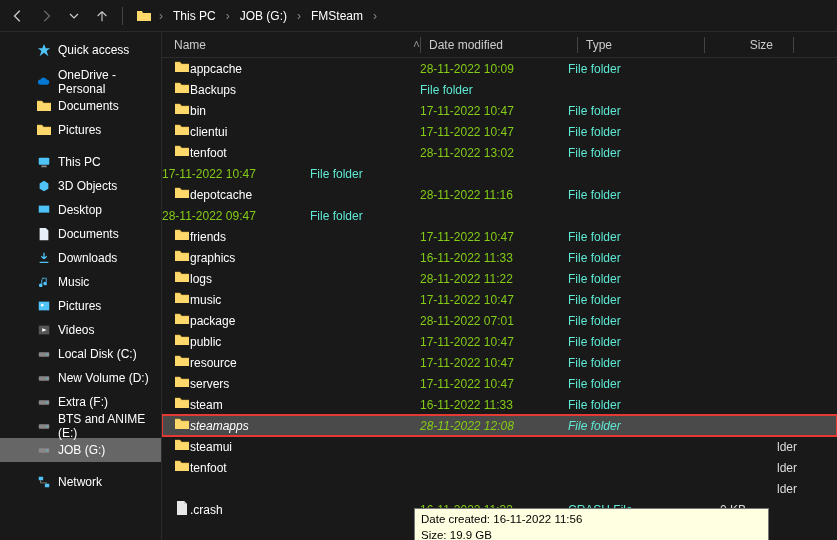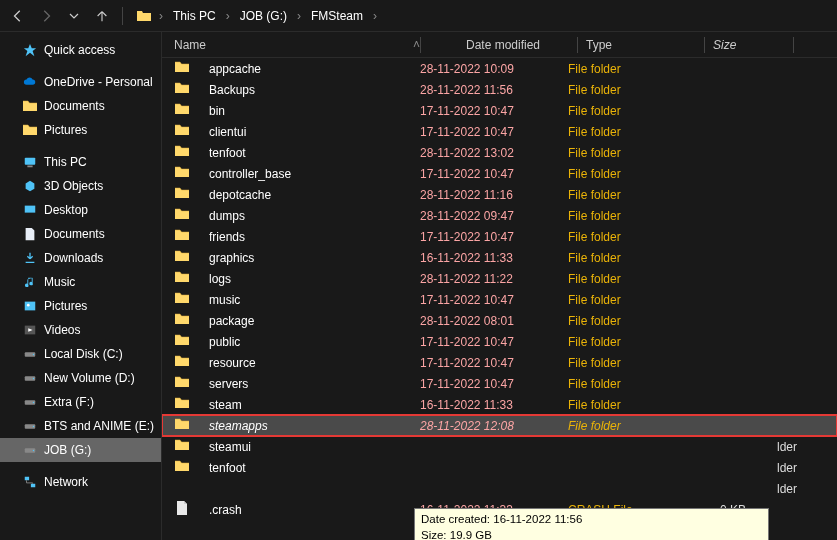--- a/index.html
+++ b/index.html
@@ -7,40 +7,40 @@
 .toolbar { height: 32px; background: #191919; display: flex; align-items: center; padding: 0 4px; border-bottom: 1px solid #2b2b2b; }
 .nav-btn { width: 28px; height: 28px; display: flex; align-items: center; justify-content: center; color: #ccc; cursor: pointer; }
 .nav-btn.dim { color: #666; }
 .sep { width: 1px; height: 18px; background: #444; margin: 0 6px; }
 .breadcrumb { display: flex; align-items: center; gap: 4px; padding-left: 6px; }
 .bc-folder { width: 18px; height: 18px; display:flex; align-items:center; justify-content:center; }
 .bc-item { padding: 2px 4px; cursor: pointer; }
 .bc-chev { color: #888; padding: 0 2px; }
 .main { display: flex; height: 508px; }
 .sidebar { width: 162px; background: #191919; padding: 6px 0; overflow-y: auto; border-right: 1px solid #2b2b2b; }
-.side-item { display: flex; align-items: center; height: 24px; padding-left: 22px; cursor: pointer; gap: 6px; }
+.side-item { display: flex; align-items: center; height: 24px; padding-left: 36px; cursor: pointer; gap: 6px; }
 .side-item.child { }
 .side-item.selected { background: #666; }
 .side-sep { height: 8px; }
 .side-icon { width: 16px; height: 16px; flex-shrink: 0; display:flex; align-items:center; justify-content:center; }
 .content { flex: 1; background: #191919; display: flex; flex-direction: column; }
 .headers { display: flex; height: 26px; align-items: center; border-bottom: 1px solid #2b2b2b; color: #ccc; font-size: 12px; }
 .col-name { width: 258px; padding-left: 12px; display:flex; align-items:center; gap:6px; }
-.col-date { width: 148px; text-align: center; }
+.col-date { width: 148px; }
 .col-type { width: 118px; }
-.col-size { width: 80px; padding-right: 20px; font-style: italic; }
+.col-size { width: 80px; text-align: right; padding-right: 20px; }
 .sort-arrow { color:#888; }
 .col-div { width:1px; height:16px; background:#444; margin-right:8px; }
 .rows { overflow-y: auto; flex: 1; position: relative; }
 .row { display: flex; height: 21px; align-items: center; cursor: pointer; }
 .row.highlighted { background: #4a4a4a; }
 .row.redbox { outline: 2px solid #e53935; outline-offset: -1px; font-style: italic; }
-.cell-name { width: 258px; padding-left: 12px; display: flex; align-items: center; gap: 19px; }
-.cell-date { width: 148px; color: #fca5a5; }
-.cell-type { width: 118px; color: #eab308; }
+.cell-name { width: 258px; padding-left: 12px; display: flex; align-items: center; gap: 0; }
+.cell-date { width: 148px; color: #84cc16; }
+.cell-type { width: 118px; color: #5eead4; }
 .cell-size { width: 80px; text-align: right; padding-right: 20px; color:#ddd; }
 .folder-icon svg, .file-icon svg { width: 16px; height: 16px; }
 .tooltip { position: absolute; left: 252px; top: 450px; width: 355px; background: #ffffe1; color: #000; border: 1px solid #767676; padding: 3px 6px; font-size: 11.5px; line-height: 1.35; z-index: 10; }
 </style>
 </head>
 <body>
 
 <div class="toolbar">
   <div class="nav-btn">
       <svg width="14" height="14" viewBox="0 0 16 16">
@@ -275,21 +275,20 @@
     <div class="cell-size"></div>
         </div>
         <div class="row">
     <div class="cell-name">
             <span class="folder-icon"><svg width="16" height="16" viewBox="0 0 16 16">
                 <path d="M1 3h5l1.5 2H15v8H1z" fill="#ffd86b"></path>
                 <path d="M1 3h5l1.5 2H15" stroke="#d9a83a" fill="none" stroke-width="0.5"></path>
               </svg></span>
             <span>Backups</span>
           </div>
-    <div class="cell-date">28-11-2022 11:56</div>
     <div class="cell-type">File folder</div>
     <div class="cell-size"></div>
         </div>
         <div class="row">
     <div class="cell-name">
             <span class="folder-icon"><svg width="16" height="16" viewBox="0 0 16 16">
                 <path d="M1 3h5l1.5 2H15v8H1z" fill="#ffd86b"></path>
                 <path d="M1 3h5l1.5 2H15" stroke="#d9a83a" fill="none" stroke-width="0.5"></path>
               </svg></span>
             <span>bin</span>
@@ -316,51 +315,37 @@
                 <path d="M1 3h5l1.5 2H15v8H1z" fill="#ffd86b"></path>
                 <path d="M1 3h5l1.5 2H15" stroke="#d9a83a" fill="none" stroke-width="0.5"></path>
               </svg></span>
             <span>tenfoot</span>
           </div>
     <div class="cell-date">28-11-2022 13:02</div>
     <div class="cell-type">File folder</div>
     <div class="cell-size"></div>
         </div>
         <div class="row">
-    <div class="cell-name">
-            <span class="folder-icon"><svg width="16" height="16" viewBox="0 0 16 16">
-                <path d="M1 3h5l1.5 2H15v8H1z" fill="#ffd86b"></path>
-                <path d="M1 3h5l1.5 2H15" stroke="#d9a83a" fill="none" stroke-width="0.5"></path>
-              </svg></span>
-            <span>controller_base</span>
-          </div>
     <div class="cell-date">17-11-2022 10:47</div>
     <div class="cell-type">File folder</div>
     <div class="cell-size"></div>
         </div>
         <div class="row">
     <div class="cell-name">
             <span class="folder-icon"><svg width="16" height="16" viewBox="0 0 16 16">
                 <path d="M1 3h5l1.5 2H15v8H1z" fill="#ffd86b"></path>
                 <path d="M1 3h5l1.5 2H15" stroke="#d9a83a" fill="none" stroke-width="0.5"></path>
               </svg></span>
             <span>depotcache</span>
           </div>
     <div class="cell-date">28-11-2022 11:16</div>
     <div class="cell-type">File folder</div>
     <div class="cell-size"></div>
         </div>
         <div class="row">
-    <div class="cell-name">
-            <span class="folder-icon"><svg width="16" height="16" viewBox="0 0 16 16">
-                <path d="M1 3h5l1.5 2H15v8H1z" fill="#ffd86b"></path>
-                <path d="M1 3h5l1.5 2H15" stroke="#d9a83a" fill="none" stroke-width="0.5"></path>
-              </svg></span>
-            <span>dumps</span>
-          </div>
     <div class="cell-date">28-11-2022 09:47</div>
     <div class="cell-type">File folder</div>
     <div class="cell-size"></div>
         </div>
         <div class="row">
     <div class="cell-name">
             <span class="folder-icon"><svg width="16" height="16" viewBox="0 0 16 16">
                 <path d="M1 3h5l1.5 2H15v8H1z" fill="#ffd86b"></path>
                 <path d="M1 3h5l1.5 2H15" stroke="#d9a83a" fill="none" stroke-width="0.5"></path>
               </svg></span>
@@ -407,21 +392,21 @@
     <div class="cell-size"></div>
         </div>
         <div class="row">
     <div class="cell-name">
             <span class="folder-icon"><svg width="16" height="16" viewBox="0 0 16 16">
                 <path d="M1 3h5l1.5 2H15v8H1z" fill="#ffd86b"></path>
                 <path d="M1 3h5l1.5 2H15" stroke="#d9a83a" fill="none" stroke-width="0.5"></path>
               </svg></span>
             <span>package</span>
           </div>
-    <div class="cell-date">28-11-2022 08:01</div>
+    <div class="cell-date">28-11-2022 07:01</div>
     <div class="cell-type">File folder</div>
     <div class="cell-size"></div>
         </div>
         <div class="row">
     <div class="cell-name">
             <span class="folder-icon"><svg width="16" height="16" viewBox="0 0 16 16">
                 <path d="M1 3h5l1.5 2H15v8H1z" fill="#ffd86b"></path>
                 <path d="M1 3h5l1.5 2H15" stroke="#d9a83a" fill="none" stroke-width="0.5"></path>
               </svg></span>
             <span>public</span>

